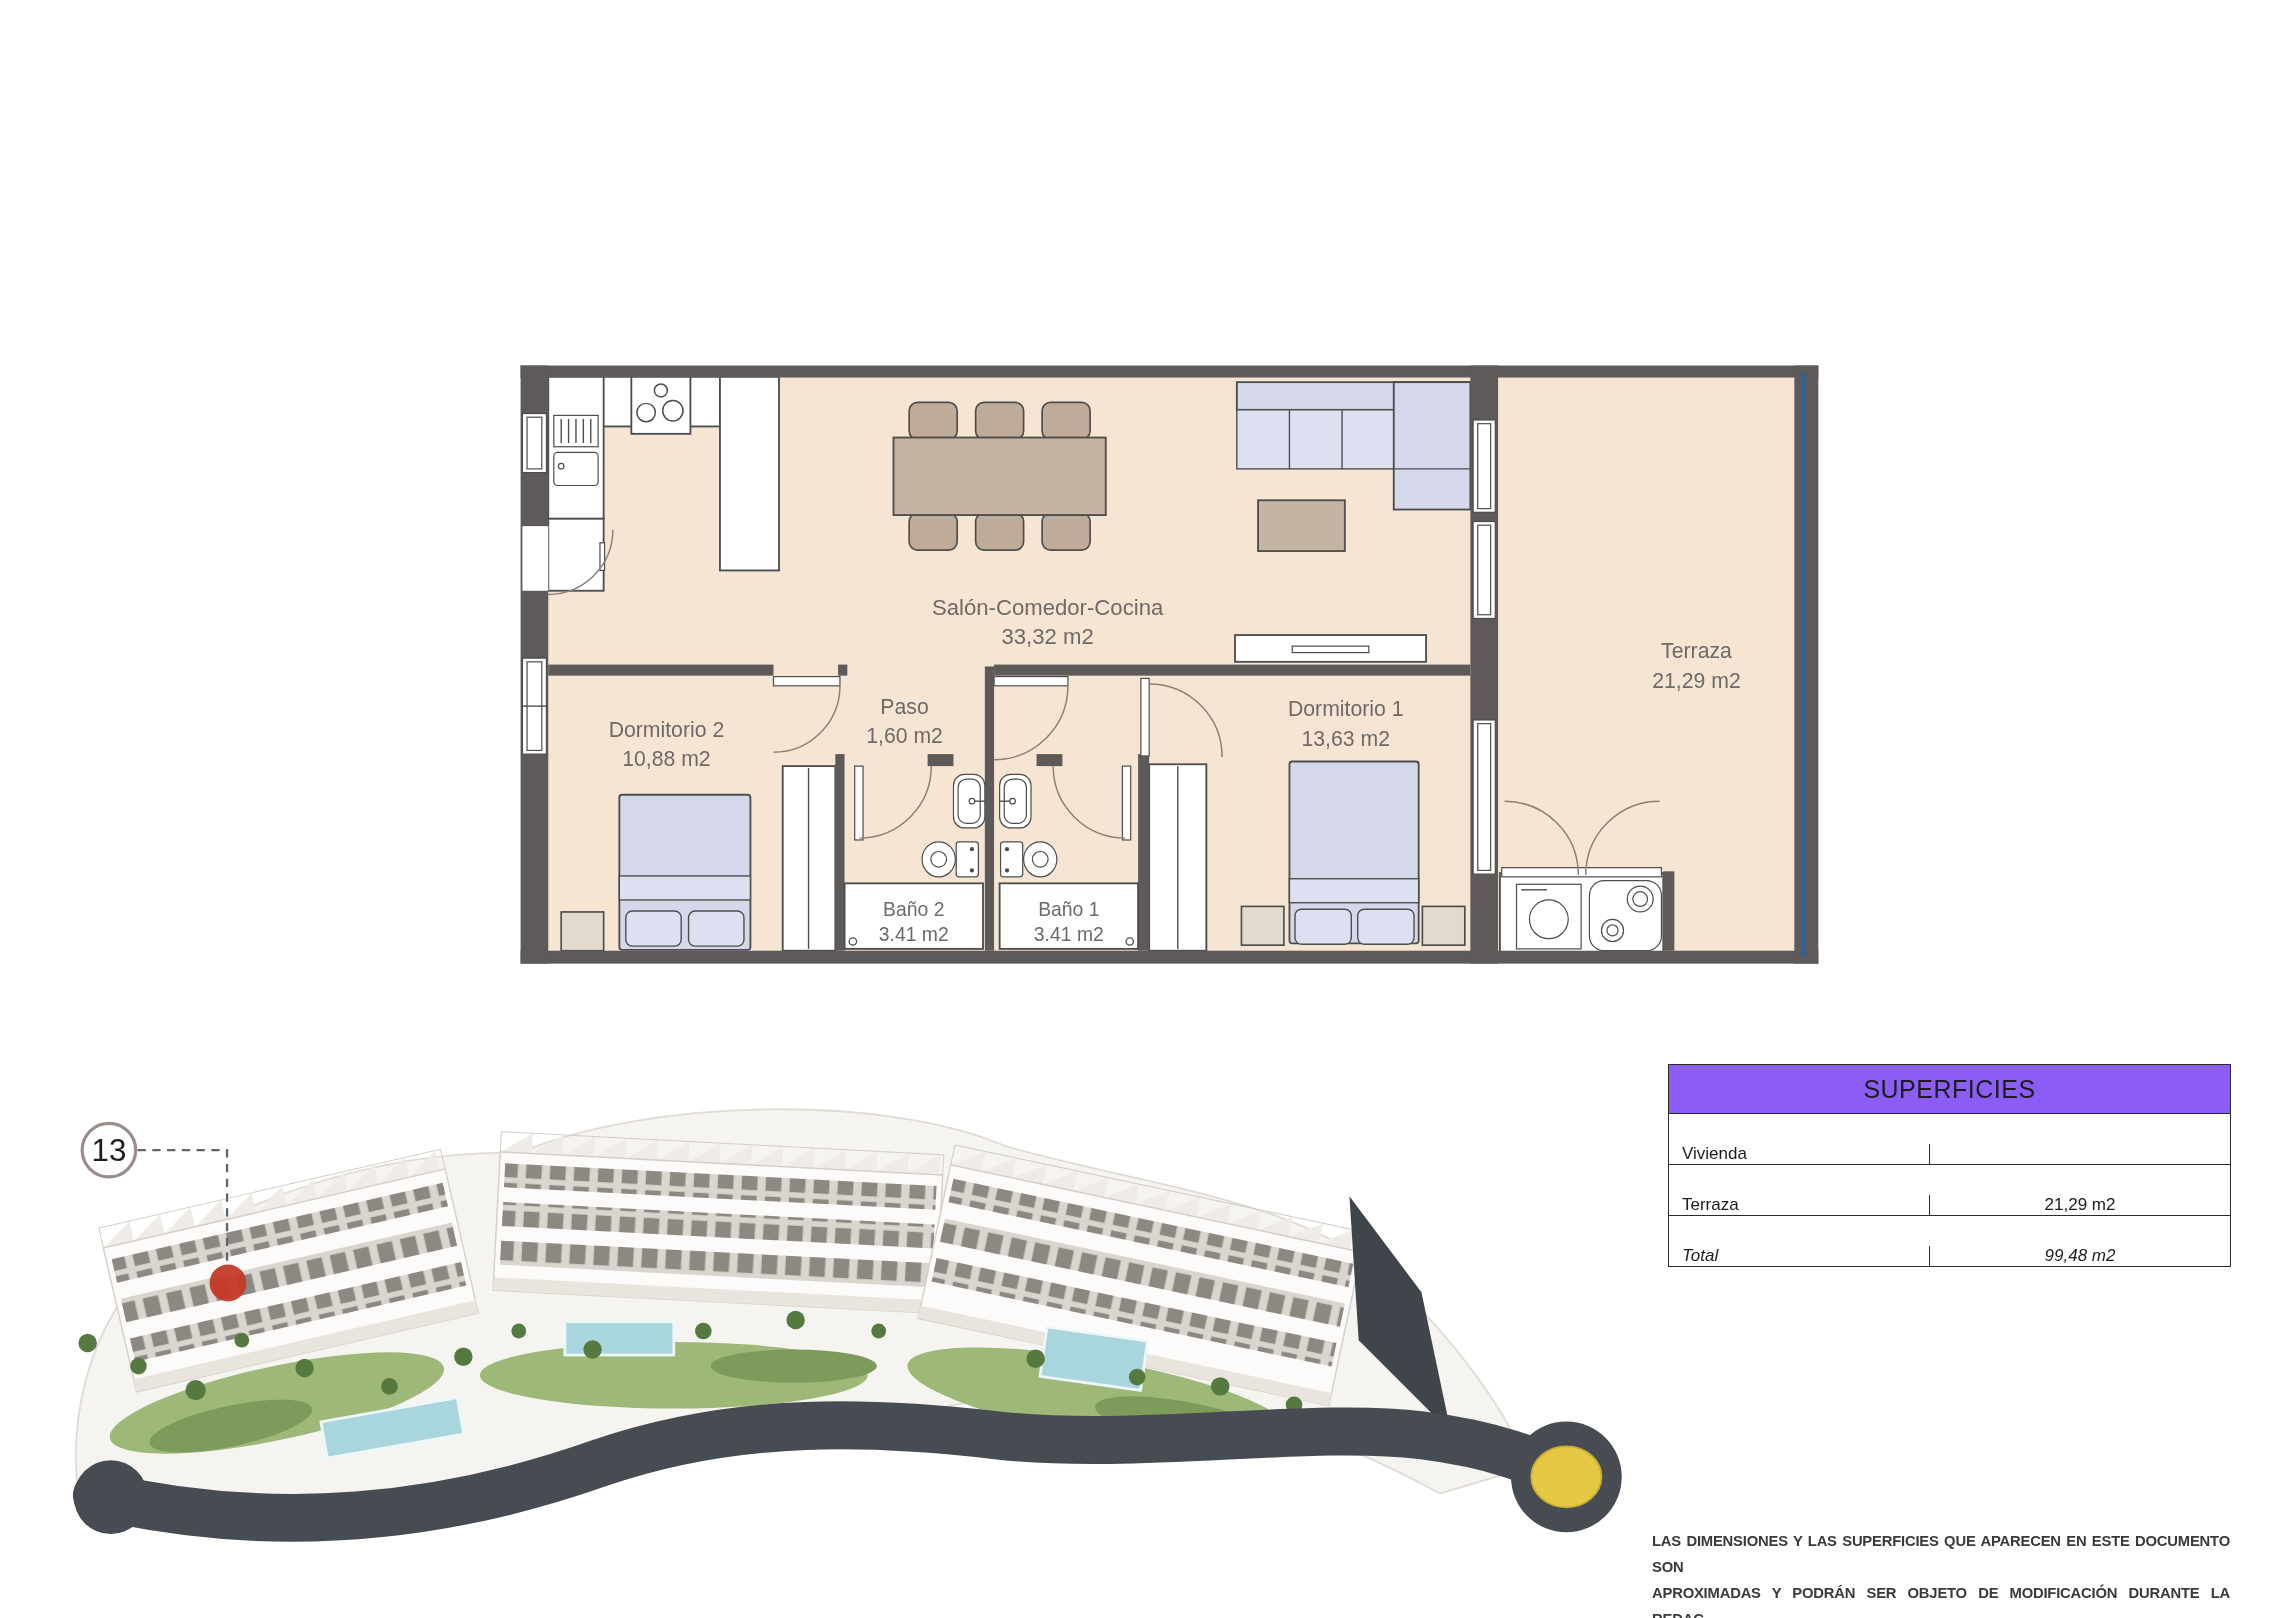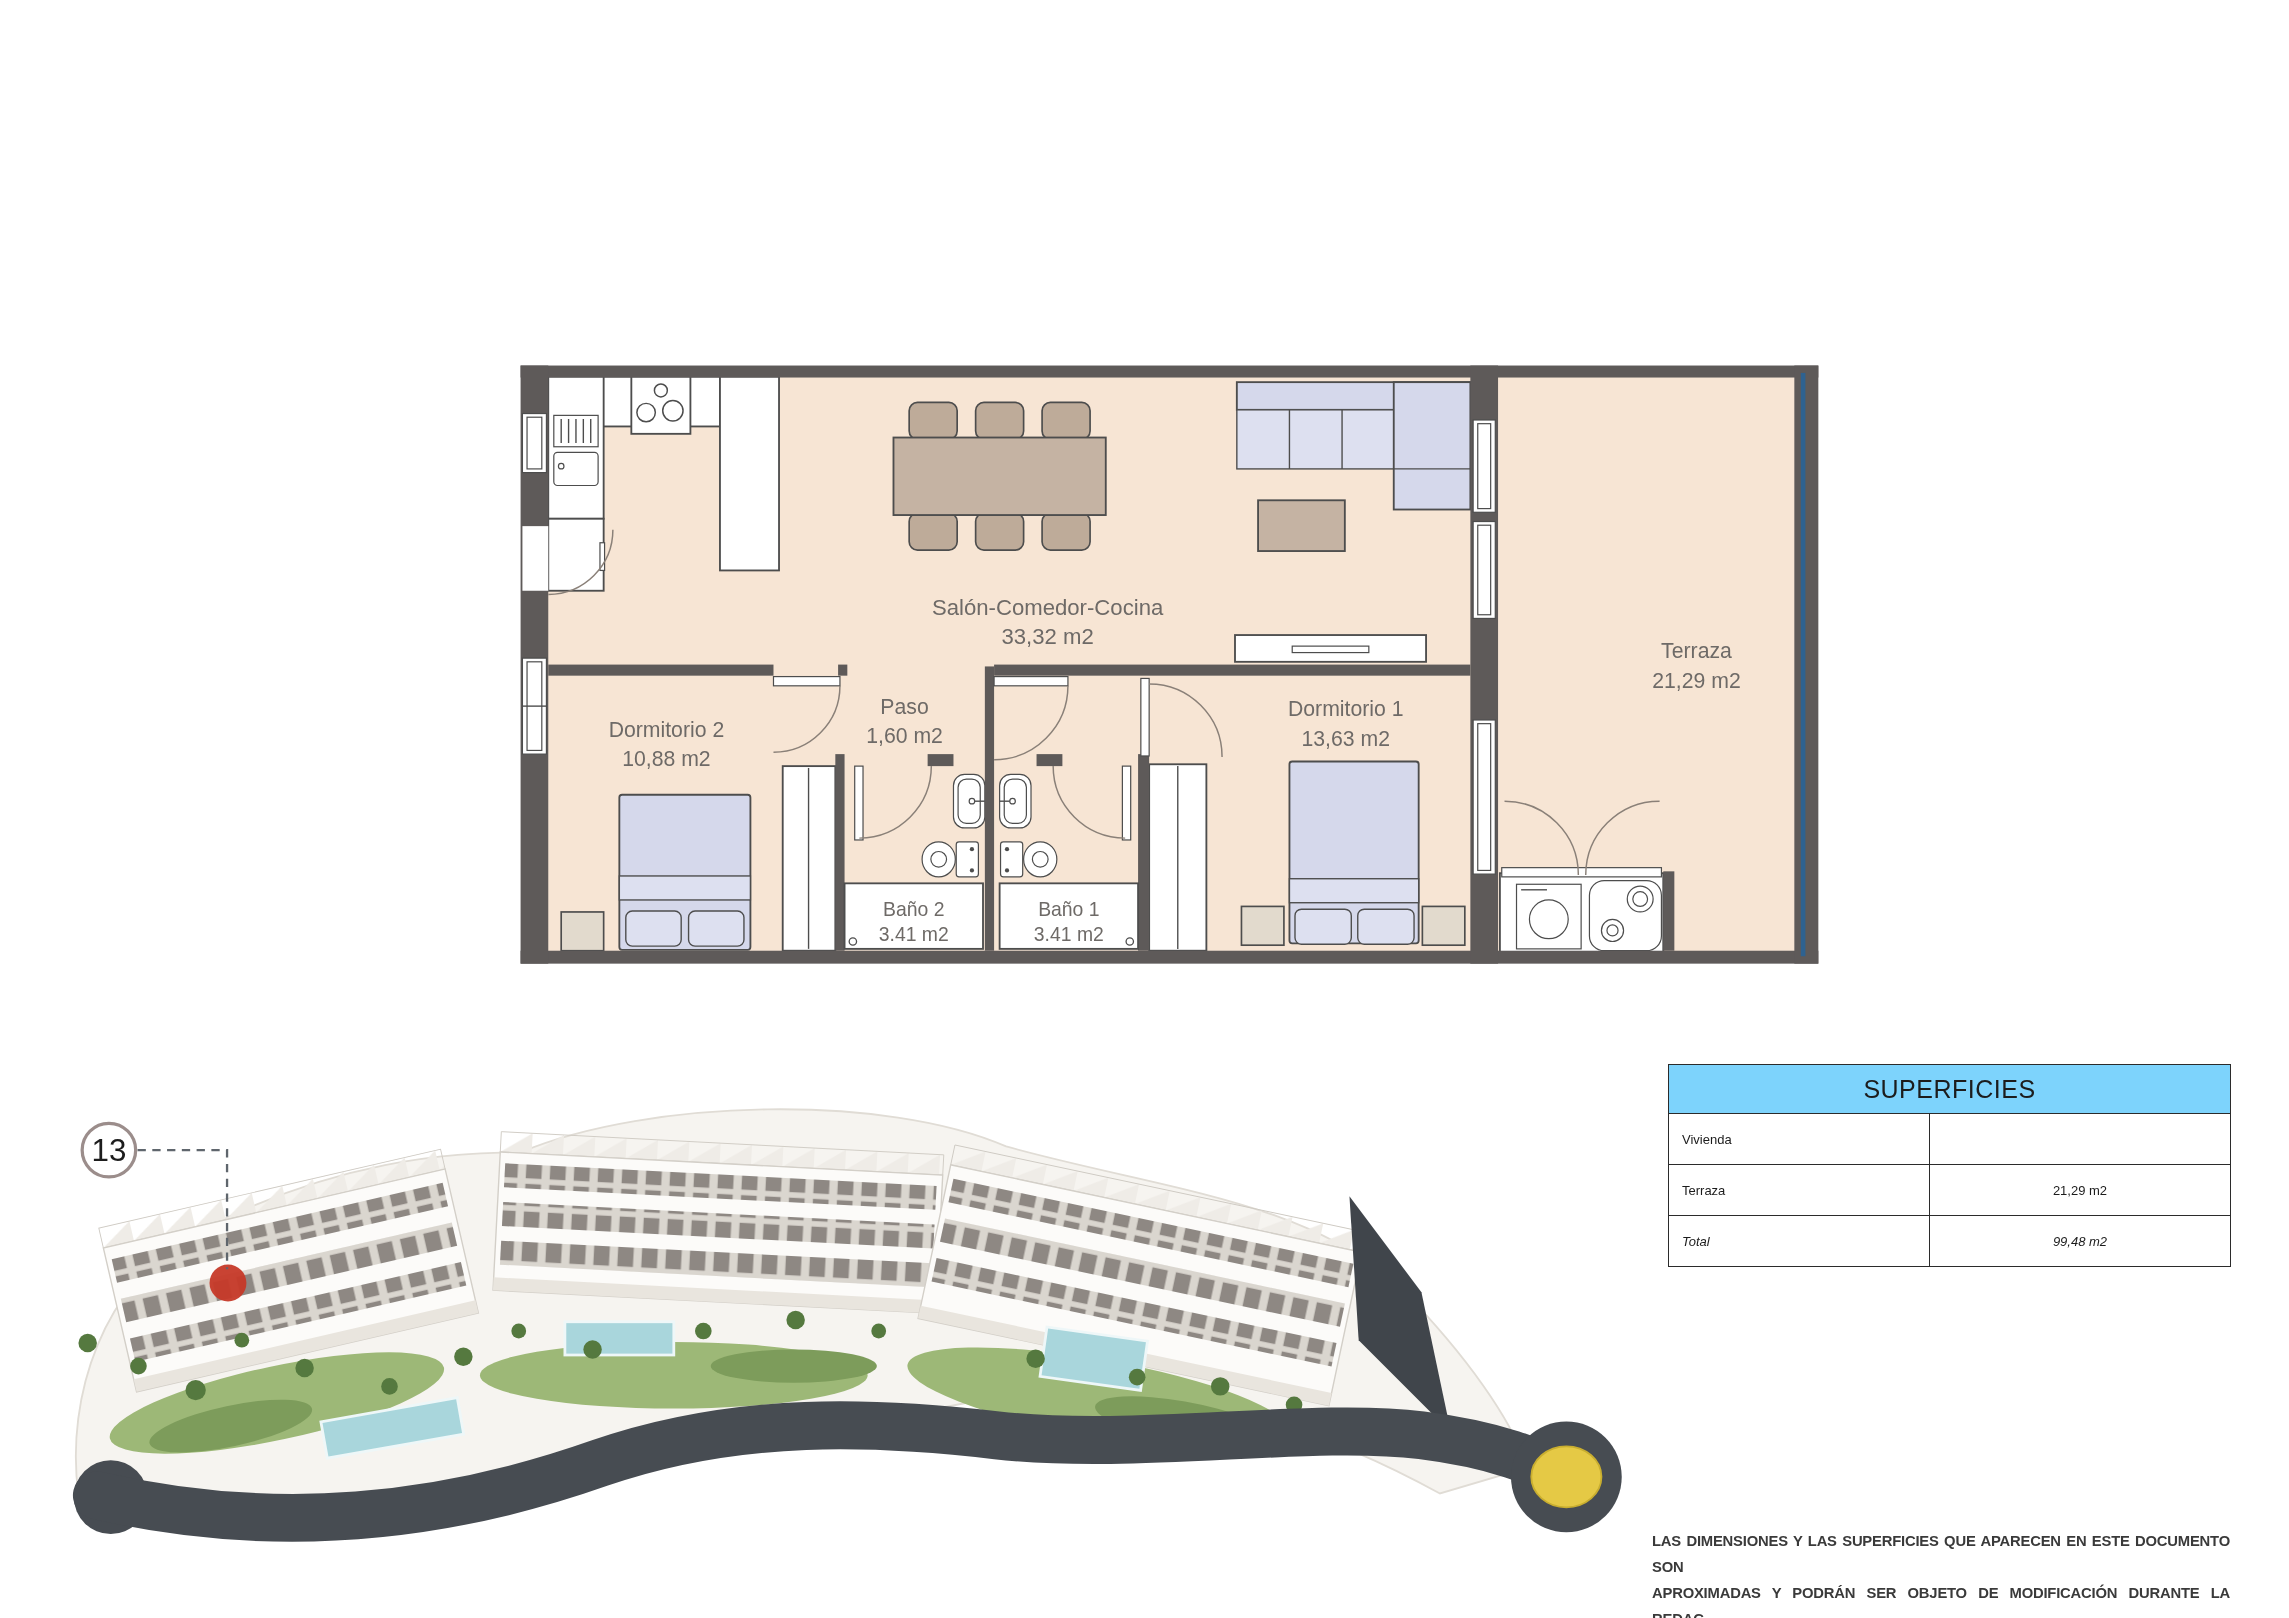--- a/index.html
+++ b/index.html
@@ -19,24 +19,24 @@
   .arc{fill:none;stroke:#8a8078;stroke-width:1.6;}
   .ln{stroke:#4d4d4d;stroke-width:1.5;fill:none;}
   .lbl{fill:#6e6a67;font-size:23px;text-anchor:middle;}
   .lblbig{font-size:24px;}
   .lblsm{font-size:21px;}
   .glass{fill:#2e6290;}
 
   
   .sup-table{position:absolute;left:1668px;top:1064px;width:561px;background:#fff;
              border:1.8px solid #2b2b2b;color:#1c1c1c;}
-  .sup-header{height:48px;background:#7dd3fc;border-bottom:1.8px solid #2b2b2b;
+  .sup-header{height:48px;background:#8b5cf6;border-bottom:1.8px solid #2b2b2b;
               display:flex;align-items:center;justify-content:center;
               font-size:25px;letter-spacing:0.5px;}
-  .sup-row{display:flex;height:50px;border-bottom:1.8px solid #2b2b2b;font-size:13px;}
+  .sup-row{display:flex;height:50px;border-bottom:1.8px solid #2b2b2b;font-size:17px;align-items:flex-end;}
   .sup-row:last-child{border-bottom:none;font-style:italic;}
   .sup-label{width:261px;border-right:1.8px solid #2b2b2b;display:flex;align-items:center;
              padding-left:13px;box-sizing:border-box;}
   .sup-value{flex:1;display:flex;align-items:center;justify-content:center;}
 
   
   .disclaimer{position:absolute;left:1652px;top:1528px;width:578px;
               font-size:14.8px;line-height:26px;font-weight:700;color:#3a3a3a;
               letter-spacing:-0.2px;}
   .disclaimer .just{text-align:justify;text-align-last:justify;}

